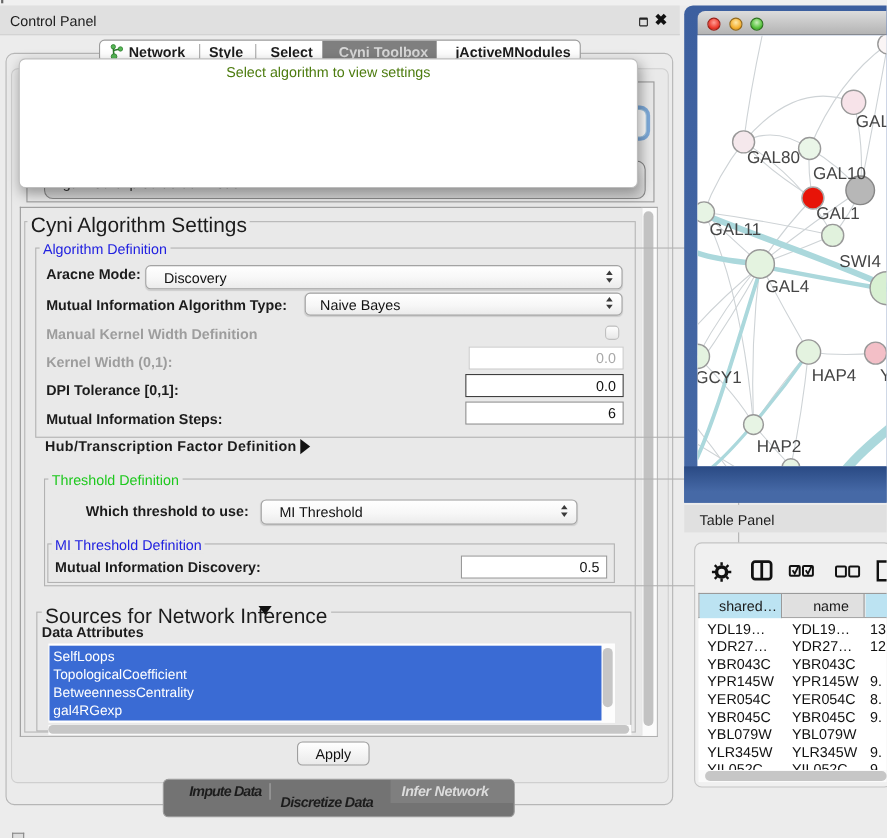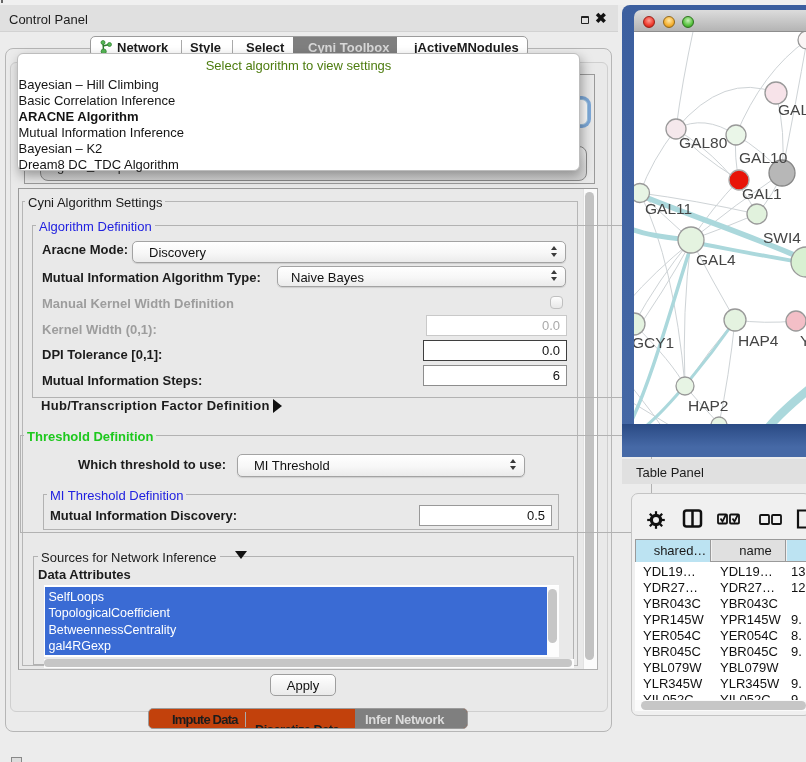--- a/index.html
+++ b/index.html
@@ -11,21 +11,21 @@
 .gray { color:#9d9d9d; }
 .combo { position:absolute; border:1px solid #a3a3a3; border-radius:5px;
   background:linear-gradient(#ffffff, #f7f7f7 55%, #ebebeb);
   box-shadow:0 1px 1px rgba(0,0,0,0.12); }
 .combo .ct { position:absolute; left:16px; top:3px; font-size:13px; color:#111; }
 .carr { position:absolute; right:7px; width:7px; }
 .carr .up { width:0;height:0;border-left:3px solid transparent;border-right:3px solid transparent;border-bottom:4.5px solid #3a3a3a; margin-bottom:2.5px;}
 .carr .dn { width:0;height:0;border-left:3px solid transparent;border-right:3px solid transparent;border-top:4.5px solid #3a3a3a;}
 .field { position:absolute; background:#fff; font-size:13px; text-align:right; }
 .grp { position:absolute; border:1px solid #b2b2b2; }
-.grplab { position:absolute; top:-7px; background:#e9e9e9; padding:0 3px; font-size:13px; }
+.grplab { position:absolute; top:-7px; background:#e9e9e9; padding:0 3px; font-size:19px; }
 .seg { position:absolute; font-size:13px; font-weight:bold; color:#1c1c1c; }
 </style>
 </head>
 <body>
 
 <div class="abs" style="left:0;top:0;width:806px;height:5px;background:#f0f0f0;"></div>
 <div class="abs" style="left:1px;top:0;width:2px;height:3px;background:#666;"></div>
 
 <div class="abs" style="left:0;top:5px;width:618px;height:27px;background:#e0e0e0;border-bottom:1px solid #d2d2d2;"></div>
 <div class="abs p13" style="left:9px;top:12px;">Control Panel</div>
@@ -74,21 +74,21 @@
 <div class="abs b13 gray" style="left:42px;top:322px;">Kernel Width (0,1):</div>
 <div class="field" style="left:426px;top:315px;width:141px;height:21px;border:1px solid #c9c9c9;color:#a9a9a9;padding:2px 6px 0 0;">0.0</div>
 <div class="abs b13" style="left:42px;top:347px;">DPI Tolerance [0,1]:</div>
 <div class="field" style="left:423px;top:340px;width:144px;height:21px;border:1.5px solid #3f3f3f;color:#111;padding:2px 6px 0 0;">0.0</div>
 <div class="abs b13" style="left:42px;top:373px;">Mutual Information Steps:</div>
 <div class="field" style="left:423px;top:365px;width:144px;height:21px;border:1px solid #8d8d8d;color:#111;padding:2px 6px 0 0;">6</div>
 
 <div class="abs b13" style="left:41px;top:398px;letter-spacing:0.3px;">Hub/Transcription Factor Definition</div>
 <div class="abs" style="left:273px;top:399px;width:0;height:0;border-top:7.5px solid transparent;border-bottom:7.5px solid transparent;border-left:9px solid #111;"></div>
 
-<div class="grp" style="left:20px;top:435px;width:632px;height:98px;font-weight:bold;">
+<div class="grp" style="left:40px;top:435px;width:632px;height:98px;">
   <div class="grplab" style="left:3px;background:#e9e9e9;color:#1dc81d;font-size:13px;">Threshold Definition</div>
 </div>
 <div class="abs b13" style="left:78px;top:457px;">Which threshold to use:</div>
 <div class="combo" style="left:237px;top:454px;width:288px;height:23px;">
   <div class="ct" style="top:3px;">MI Threshold</div>
   <div class="carr" style="top:4px;">
       <div class="up"></div>
       <div class="dn"></div>
     </div>
 </div>
@@ -106,21 +106,21 @@
 <div class="abs" style="left:44px;top:585px;width:515px;height:72px;background:#fff;"></div>
 <div class="abs" style="left:45px;top:587px;width:502px;height:68px;background:#3a6bd4;"></div>
 <div class="abs" style="left:48.5px;top:589px;font-size:12.5px;color:#fff;line-height:16.4px;">SelfLoops<br>TopologicalCoefficient<br>BetweennessCentrality<br>gal4RGexp</div>
 <div class="abs" style="left:547px;top:586px;width:12px;height:71px;background:#fdfdfd;"></div>
 <div class="abs" style="left:548px;top:589px;width:9px;height:54px;background:#c6c6c6;border-radius:4.5px;"></div>
 <div class="abs" style="left:44px;top:659px;width:530px;height:9px;background:#fdfdfd;"></div>
 <div class="abs" style="left:44px;top:659px;width:528px;height:8px;background:#c6c6c6;border-radius:4px;"></div>
 
 <div class="abs" style="left:270px;top:674px;width:66px;height:22px;border:1px solid #9e9e9e;border-radius:5px;background:linear-gradient(#ffffff,#eaeaea);text-align:center;font-size:13px;color:#111;padding-top:3px;">Apply</div>
 
-<div class="abs" style="left:148px;top:708px;width:320px;height:21px;background:#c2410c;border:1px solid #9c9c9c;border-radius:5px;overflow:hidden;">
+<div class="abs" style="left:148px;top:708px;width:320px;height:35px;background:#737373;border:1px solid #9c9c9c;border-radius:5px;overflow:hidden;font-style:italic;">
   <div class="seg" style="left:23px;top:3px;letter-spacing:-0.8px;">Impute Data</div>
   <div class="abs" style="left:96px;top:3px;width:1px;height:15px;background:#aaa;"></div>
   <div class="seg" style="left:106px;top:13px;letter-spacing:-0.6px;">Discretize Data</div>
   <div class="abs" style="left:206px;top:0;width:114px;height:21px;background:#7f7f7f;"></div>
   <div class="seg" style="left:216px;top:3px;color:#dcdcdc;letter-spacing:-0.3px;">Infer Network</div>
 </div>
 
 <div class="abs" style="left:90px;top:36px;width:438px;height:21px;background:#fff;border:1px solid #9c9c9c;border-radius:5px;overflow:hidden;">
   <svg class="abs" style="left:8px;top:3px;" width="14" height="15" viewBox="0 0 14 15">
     <line x1="4" y1="3" x2="4.5" y2="11" stroke="#2c7c2c" stroke-width="1.4"></line>
@@ -134,21 +134,20 @@
   <div class="seg" style="left:99px;top:3px;">Style</div>
   <div class="abs" style="left:141px;top:3px;width:1px;height:15px;background:#aaa;"></div>
   <div class="seg" style="left:155px;top:3px;">Select</div>
   <div class="abs" style="left:202px;top:0;width:104px;height:21px;background:#7f7f7f;"></div>
   <div class="seg" style="left:217px;top:3px;color:#d8d8d8;">Cyni Toolbox</div>
   <div class="seg" style="left:323px;top:3px;">jActiveMNodules</div>
 </div>
 
 <div class="abs" style="left:17px;top:53px;width:563px;height:118px;background:#fff;border:1px solid #bdbdbd;border-radius:6px;box-shadow:2px 5px 12px rgba(0,0,0,0.35);z-index:5;">
   <div class="abs" style="left:0;top:4px;width:561px;text-align:center;font-size:13px;color:#4d7c0f;">Select algorithm to view settings</div>
-  <div class="abs" style="left:0.5px;top:23px;font-size:13px;color:#141414;line-height:16px;">Bayesian – Hill Climbing<br>Basic Correlation Inference<br><b>ARACNE Algorithm</b><br>Mutual Information Inference<br>Bayesian – K2<br>Dream8 DC_TDC Algorithm</div>
 </div>
 
 <div class="abs" style="left:622px;top:5px;width:184px;height:452px;background:linear-gradient(#3c5f9f,#4568a5);border-top-left-radius:8px;"></div>
 <div class="abs" style="left:634px;top:10px;width:172px;height:22px;background:linear-gradient(#dcdcdc,#b4b4b4);border-top-left-radius:7px;border-bottom:1px solid #8e8e8e;"></div>
 <div class="abs" style="left:643px;top:16px;width:12px;height:12px;border-radius:6px;background:radial-gradient(circle at 50% 35%, #ff9d94, #ee3b2e 60%, #b01408);border:0.5px solid #9a2018;"></div>
 <div class="abs" style="left:663px;top:16px;width:12px;height:12px;border-radius:6px;background:radial-gradient(circle at 50% 35%, #ffe9a8, #f5b031 60%, #c07d08);border:0.5px solid #93691a;"></div>
 <div class="abs" style="left:682px;top:16px;width:12px;height:12px;border-radius:6px;background:radial-gradient(circle at 50% 35%, #c8f0b8, #57c23e 60%, #2d8c1a);border:0.5px solid #2e7220;"></div>
 <div class="abs" style="left:634px;top:32px;width:172px;height:392px;background:#fff;overflow:hidden;">
 <svg width="172" height="392" viewBox="0 0 172 392">
   <g fill="none" stroke="#ced3d6" stroke-width="1">

